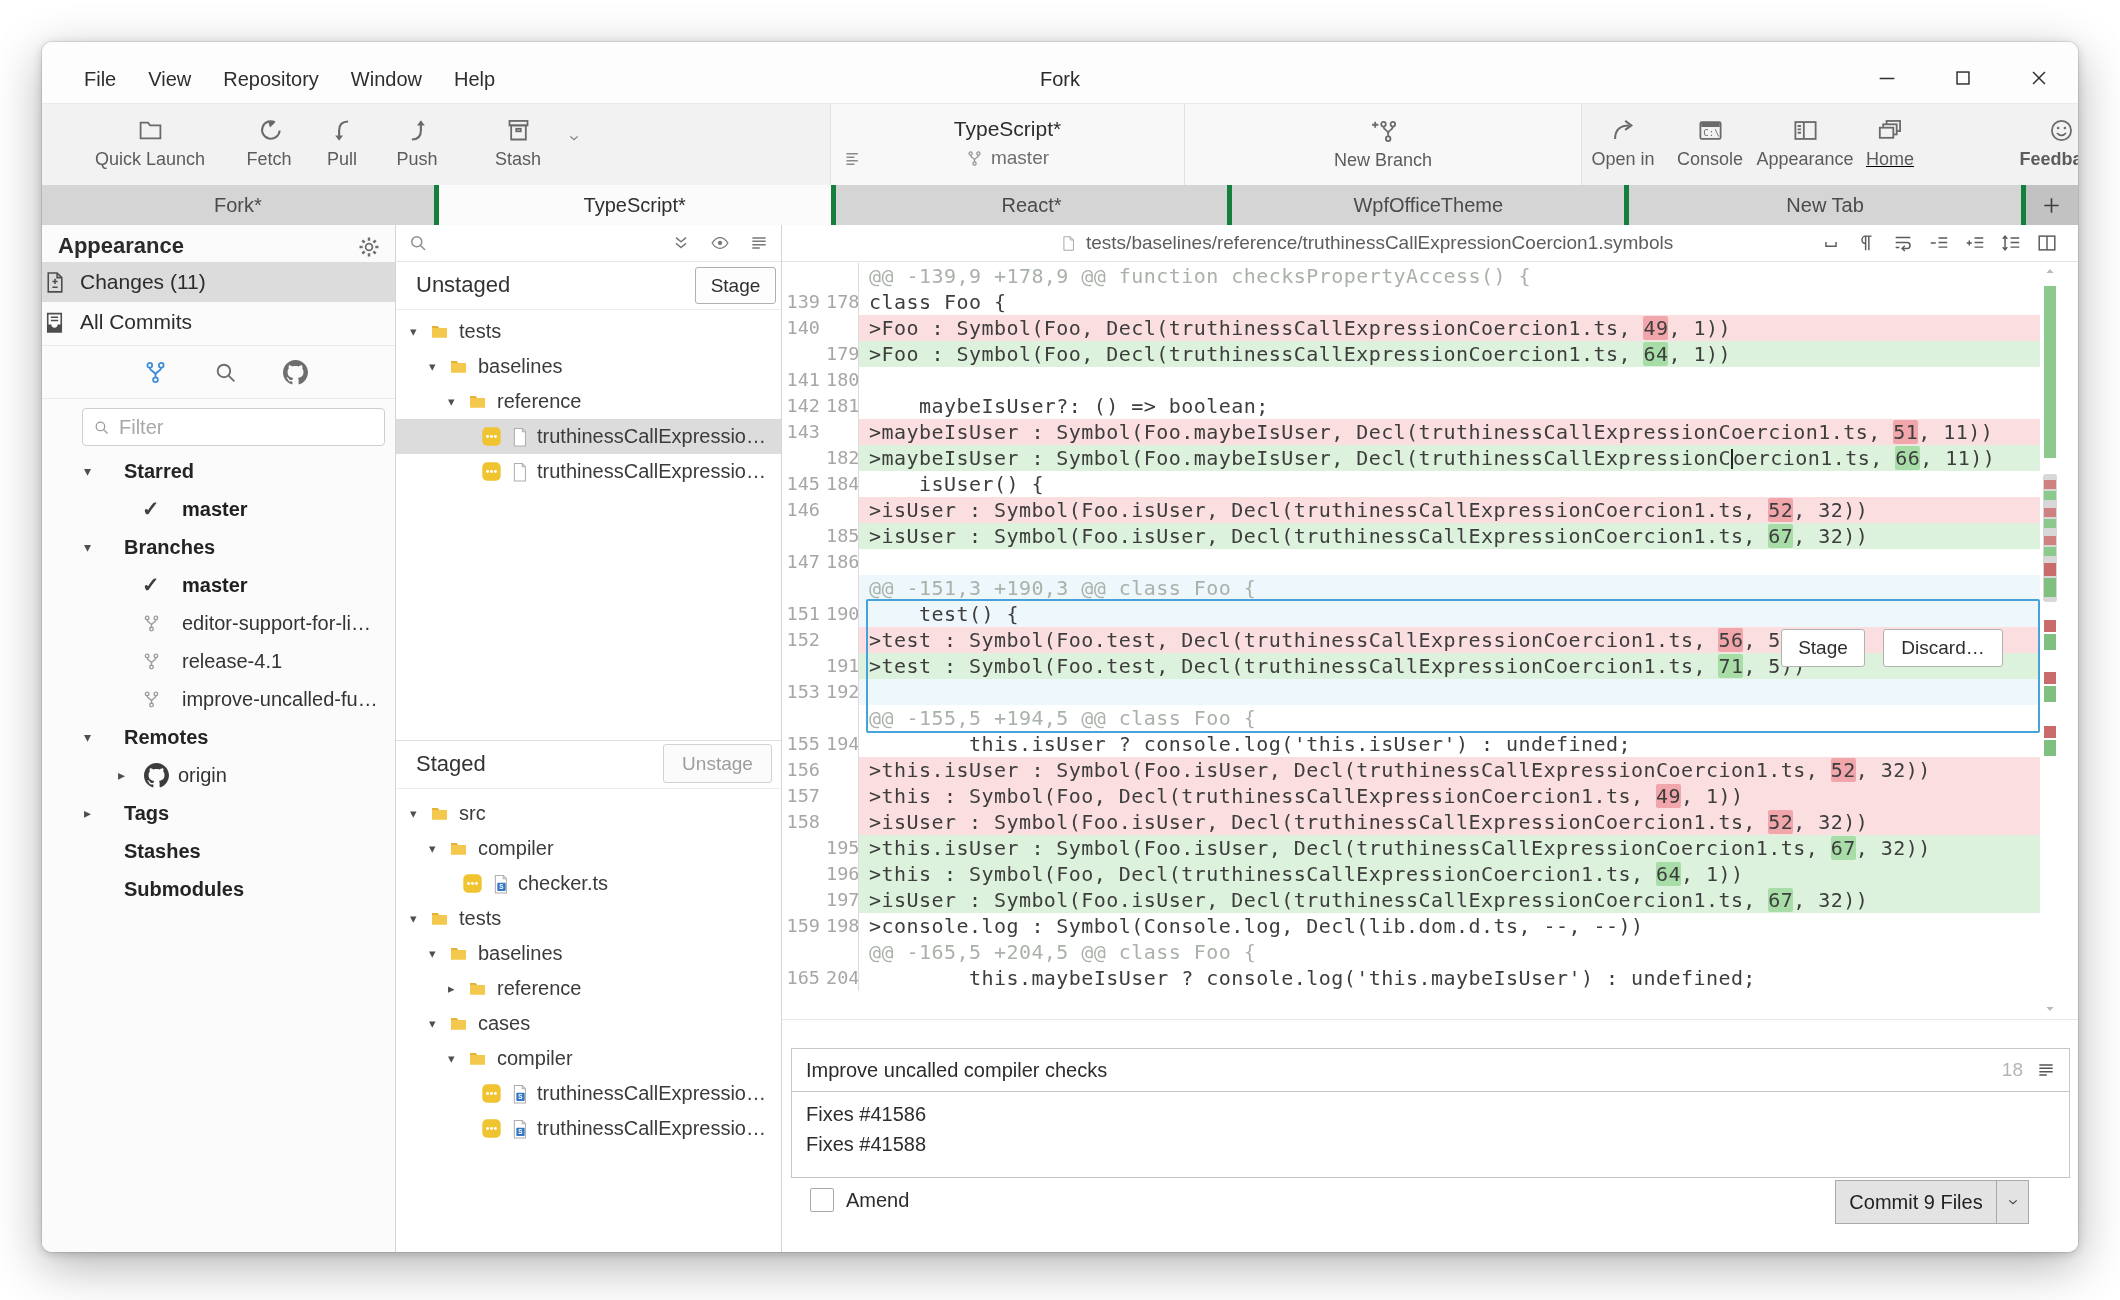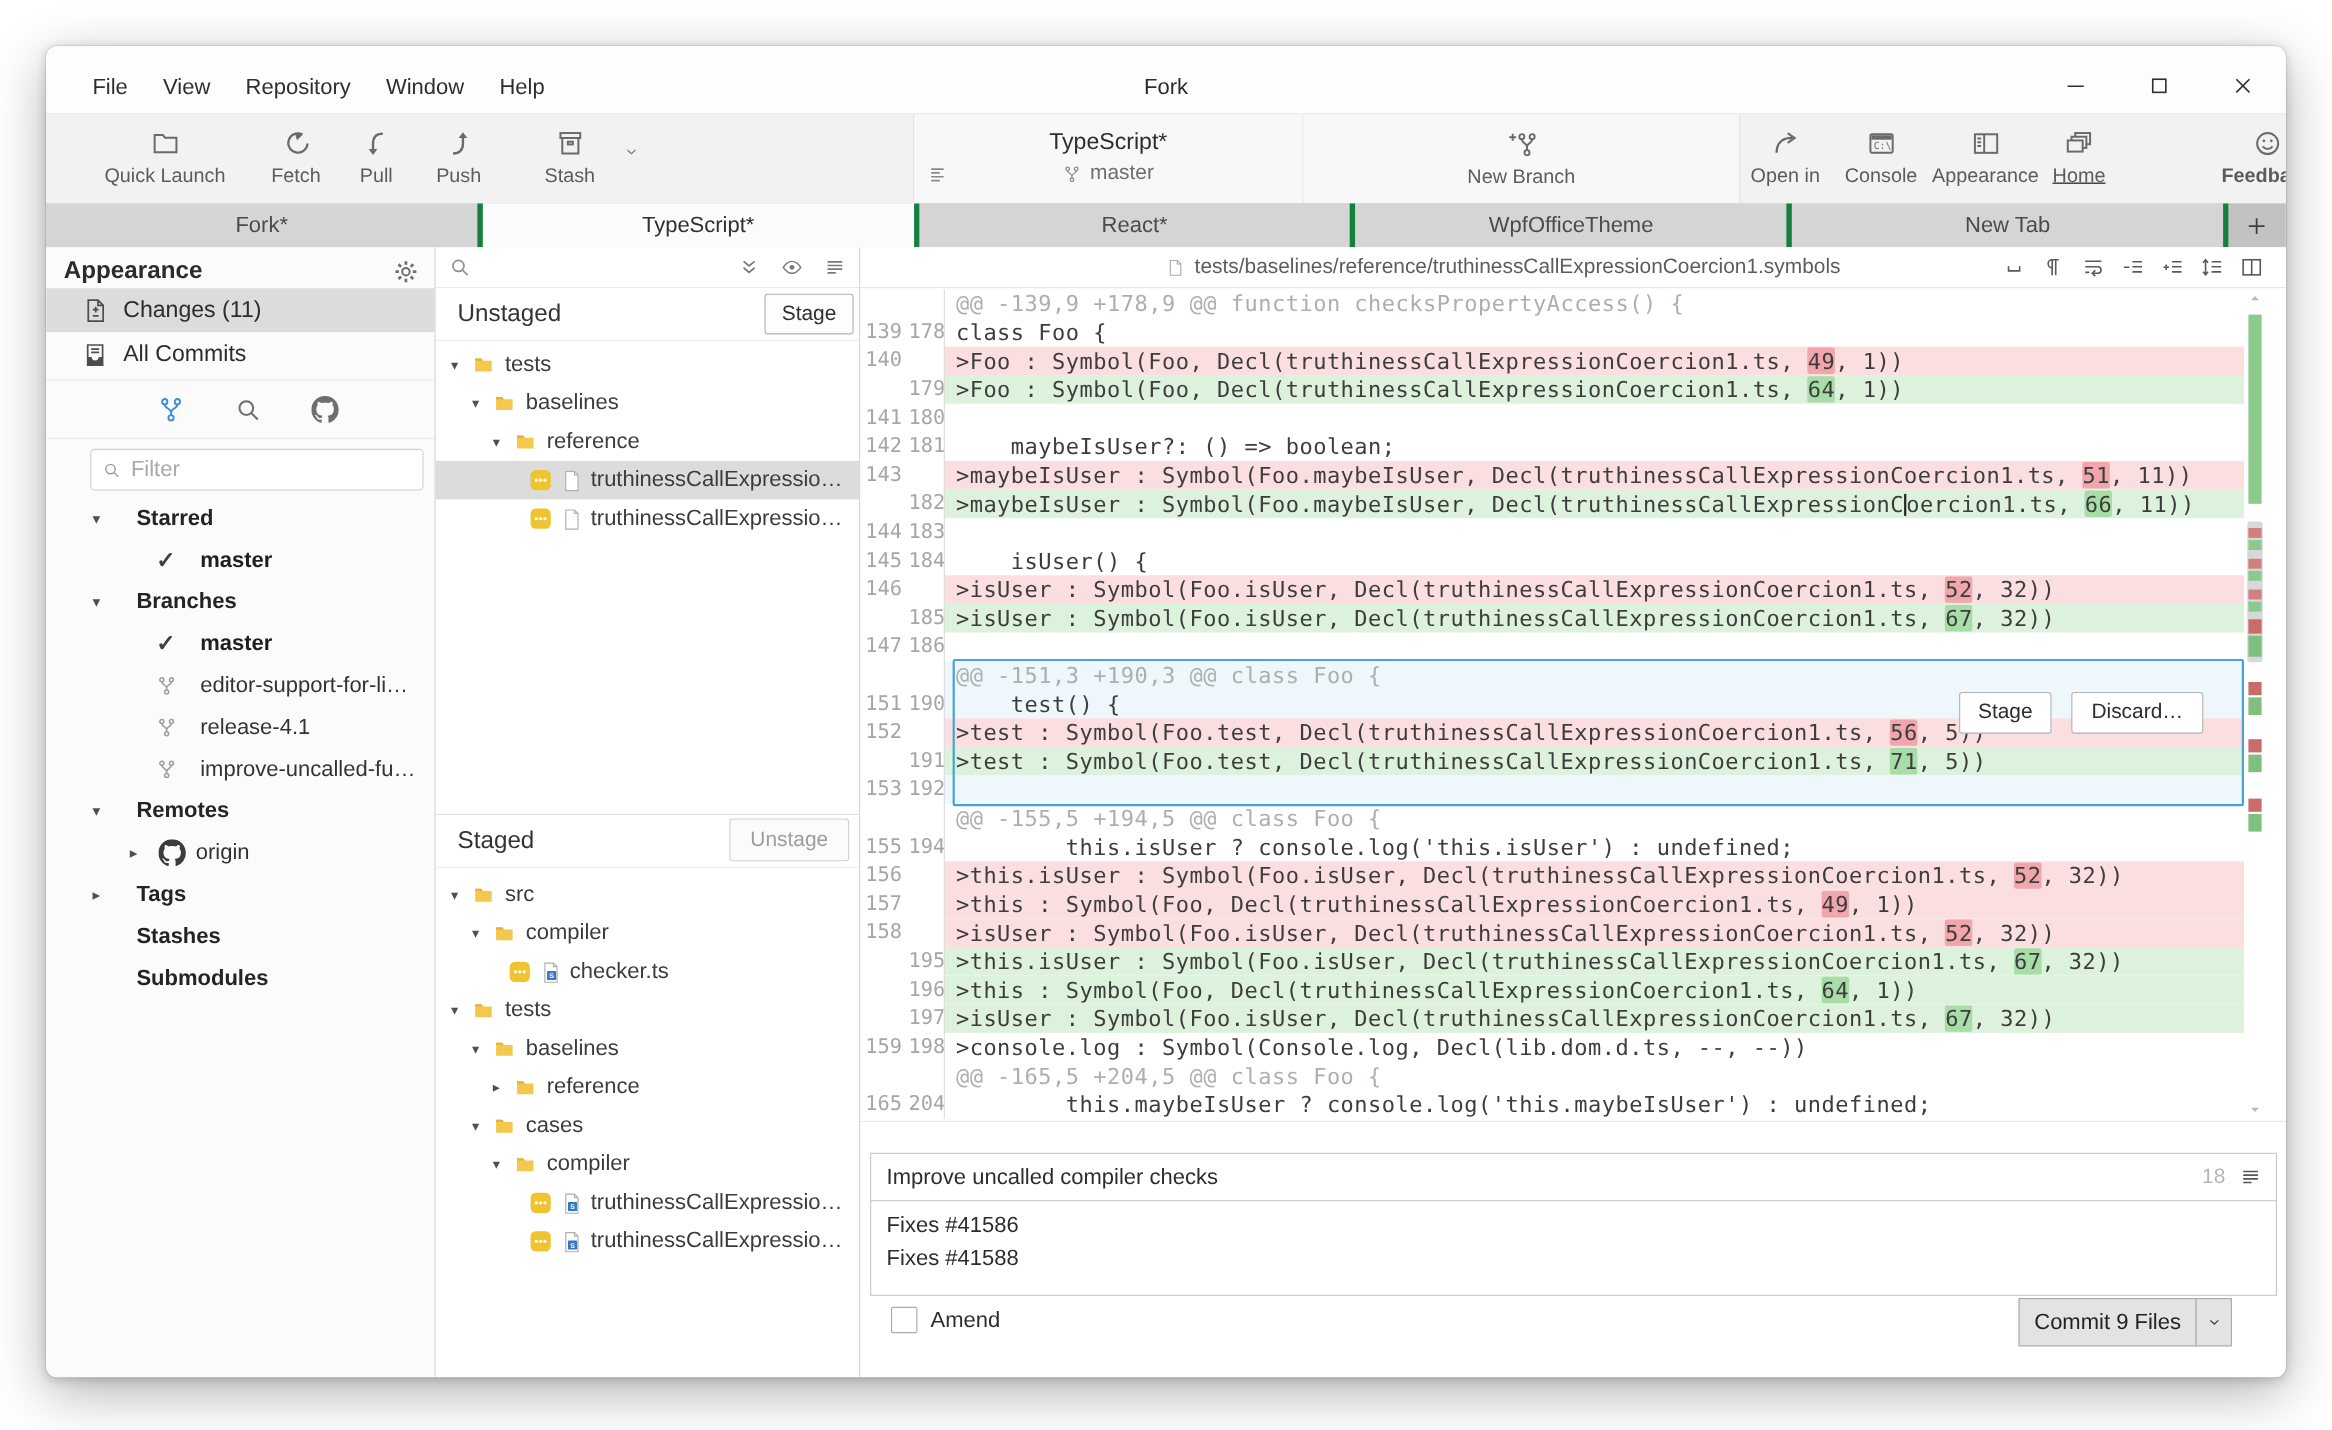--- a/index.html
+++ b/index.html
@@ -48,21 +48,21 @@
   
   .main{position:absolute;top:183px;left:0;right:0;bottom:0;background:#fff}
   .vdiv{position:absolute;top:0;bottom:0;width:1px;background:#d5d5d5;z-index:6}
 
   
   .sidebar{position:absolute;left:0;top:0;width:353px;height:100%;background:#fbfbfb}
   .sb-title{position:absolute;left:16px;top:8px;font-size:22px;font-weight:bold;color:#2b2b2b}
   .sb-gear{position:absolute;right:14px;top:10px;color:#6f6f6f}
   .sb-gear svg{width:24px;height:24px}
   .sb-nav{position:absolute;top:37px;left:0;right:0}
-  .sb-nav-item{height:40px;display:flex;align-items:center;padding-left:32px;font-size:21px;color:#2c2c2c;gap:13px}
+  .sb-nav-item{height:40px;display:flex;align-items:center;font-size:21px;color:#2c2c2c;gap:13px}
   .sb-nav-item.selected{background:#dcdcdc}
   .sb-nav-item svg{width:25px;height:25px;color:#4d4d4d}
   .sb-div{position:absolute;left:0;right:0;height:1px;background:#e9e9e9}
   .sb-modes{position:absolute;top:124px;left:78px;width:210px;height:46px;display:flex;justify-content:space-between}
   .sb-mode{width:70px;display:flex;align-items:center;justify-content:center;color:#6e6e6e}
   .sb-mode.active{color:#3e8ed8}
   .sb-mode svg{width:25px;height:25px}
   .sb-filter{position:absolute;top:183px;left:40px;right:10px;height:38px;border:1px solid #cfcfcf;border-radius:4px;
     background:#fff;display:flex;align-items:center;padding-left:10px;gap:9px}
   .sb-filter svg{width:17px;height:17px;color:#9a9a9a}
@@ -808,25 +808,20 @@
               <span class="num">143</span>
               <span class="num n2"></span>
               <span class="code">&gt;maybeIsUser : Symbol(Foo.maybeIsUser, Decl(truthinessCallExpressionCoercion1.ts, <span class="hl">51</span>, 11))</span>
             </div>
             <div class="drow t-add">
               <span class="num"></span>
               <span class="num n2">182</span>
               <span class="code">&gt;maybeIsUser : Symbol(Foo.maybeIsUser, Decl(truthinessCallExpressionC<span class="caret"></span>oercion1.ts, <span class="hl">66</span>, 11))</span>
             </div>
             <div class="drow t-ctx">
-              <span class="num">144</span>
-              <span class="num n2">183</span>
-              <span class="code"></span>
-            </div>
-            <div class="drow t-ctx">
               <span class="num">145</span>
               <span class="num n2">184</span>
               <span class="code">    isUser() {</span>
             </div>
             <div class="drow t-del">
               <span class="num">146</span>
               <span class="num n2"></span>
               <span class="code">&gt;isUser : Symbol(Foo.isUser, Decl(truthinessCallExpressionCoercion1.ts, <span class="hl">52</span>, 32))</span>
             </div>
             <div class="drow t-add">

